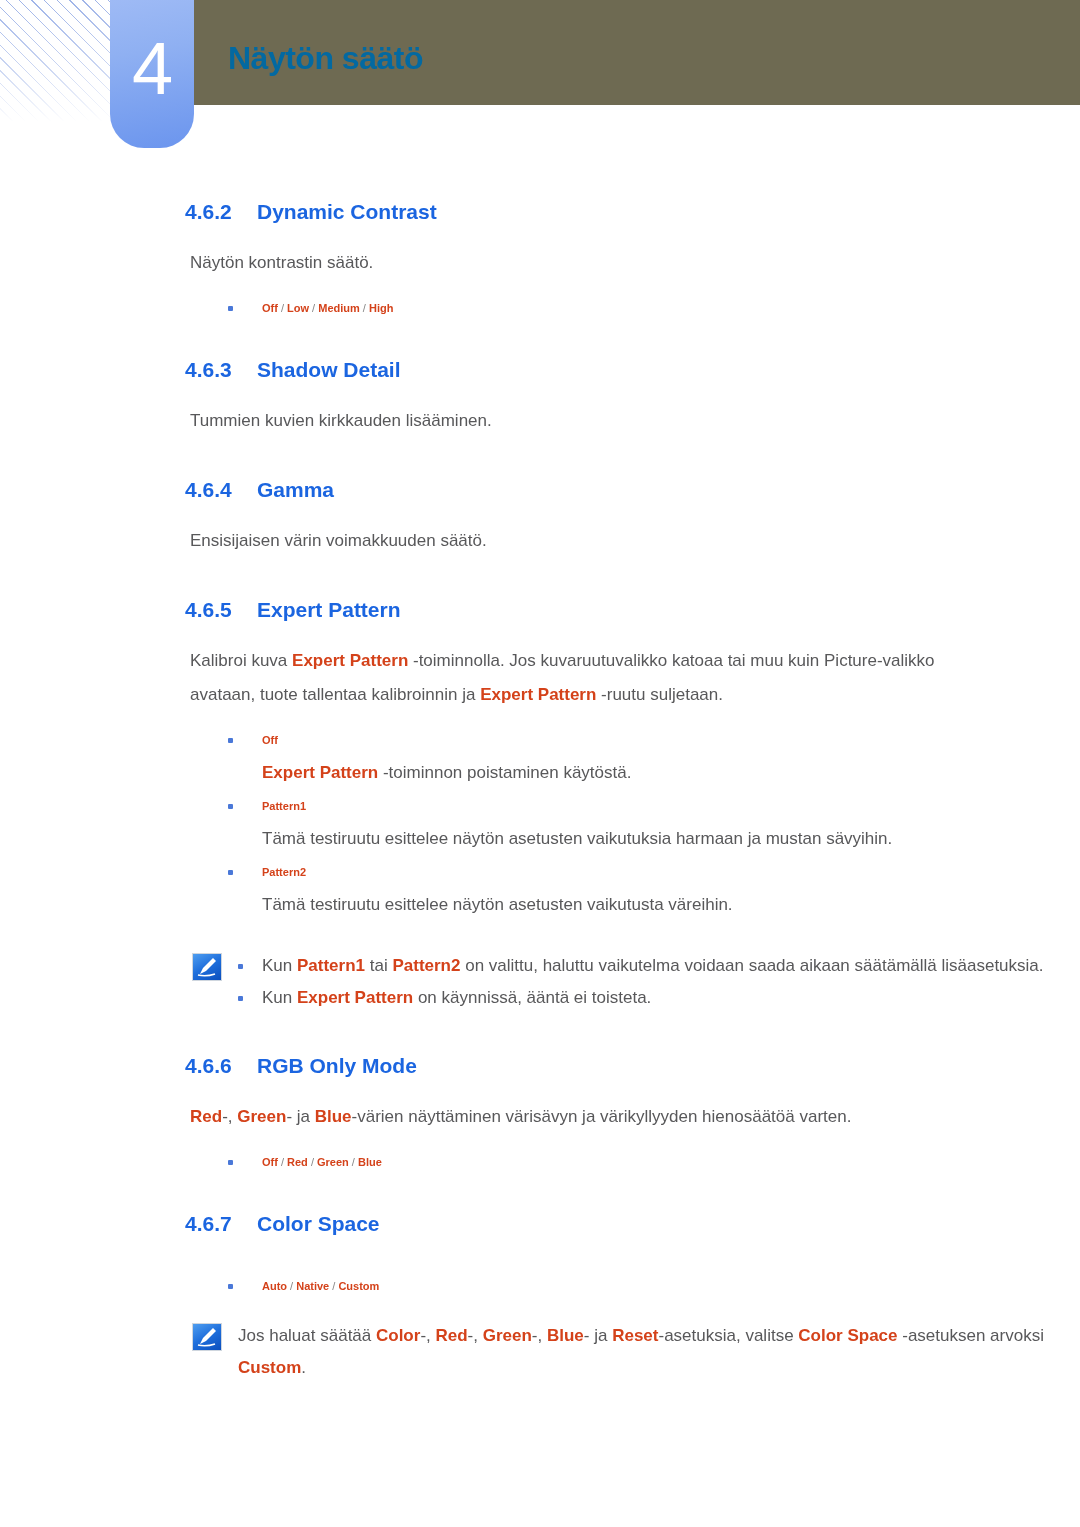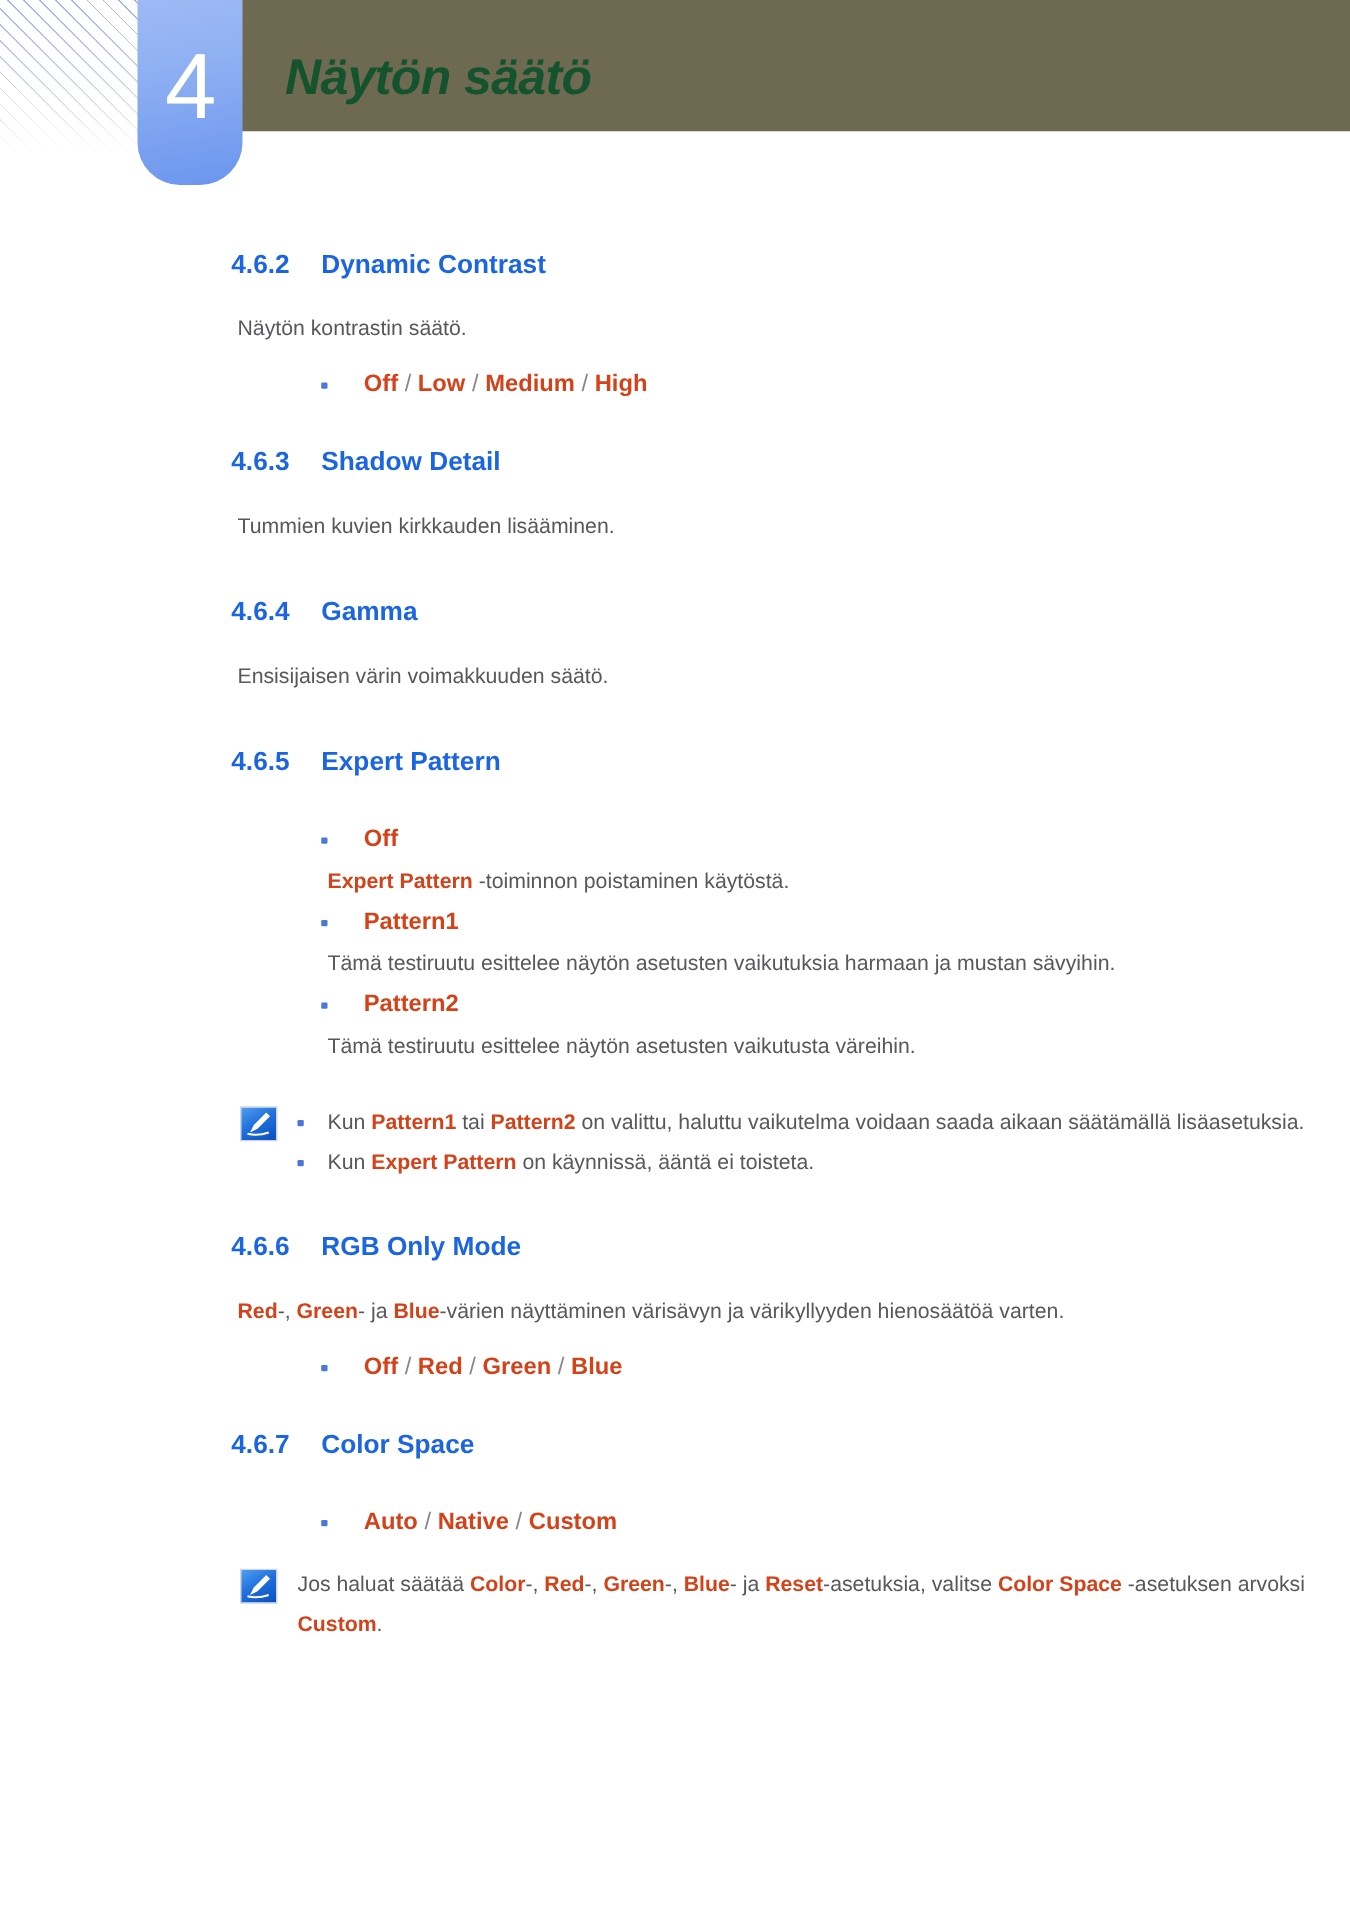--- a/index.html
+++ b/index.html
@@ -57,25 +57,24 @@
     font-size: 74px;
     font-weight: 500;
     line-height: 138px;
     text-align: center;
     letter-spacing: -1px;
   }
   .chapter-title {
     position: absolute;
     top: 40px;
     left: 228px;
-    font-size: 40px;
+    font-size: 32px;
     font-weight: bold;
-    color: #14532d;
+    color: #0369a1;
     letter-spacing: -0.5px;
-    font-style: italic;
   }
 
   
   .content {
     position: absolute;
     top: 200px;
     left: 0;
     width: 1080px;
   }
   .section { position: relative; }
@@ -100,24 +99,23 @@
   }
 
   .ul {
     margin: 0;
     padding: 0;
     list-style: none;
   }
   .li {
     position: relative;
     padding-left: 262px;
-    font-size: 19px;
+    font-size: 11px;
     line-height: 32px;
     color: #58585a;
-    margin-left: 29px;
   }
   .li::before {
     content: "";
     position: absolute;
     left: 228px;
     top: 14px;
     width: 5px;
     height: 5px;
     background: #4a78d8;
     border-radius: 1px;
@@ -261,20 +259,21 @@
     <p class="body">Ensisijaisen värin voimakkuuden säätö.</p>
   </div>
 
   <div class="sp-40"></div>
 
   <div class="section">
     <h2 class="heading">
       <span class="num">4.6.5</span><span>Expert Pattern</span>
     </h2>
     <div class="sp-22"></div>
+    <p class="body"><span>Kalibroi kuva </span><span class="em">Expert Pattern</span><span> -toiminnolla. Jos kuvaruutuvalikko katoaa tai muu kuin Picture-valikko avataan, tuote tallentaa kalibroinnin ja </span><span class="em">Expert Pattern</span><span> -ruutu suljetaan.</span></p>
     <div class="sp-12"></div>
 
     <ul class="ul">
       <li class="li"><span class="opt">Off</span></li>
       <li class="li-sub"><span class="em">Expert Pattern</span><span> -toiminnon poistaminen käytöstä.</span></li>
       <li class="li"><span class="opt">Pattern1</span></li>
       <li class="li-sub"><span>Tämä testiruutu esittelee näytön asetusten vaikutuksia harmaan ja mustan sävyihin.</span></li>
       <li class="li"><span class="opt">Pattern2</span></li>
       <li class="li-sub"><span>Tämä testiruutu esittelee näytön asetusten vaikutusta väreihin.</span></li>
     </ul>

